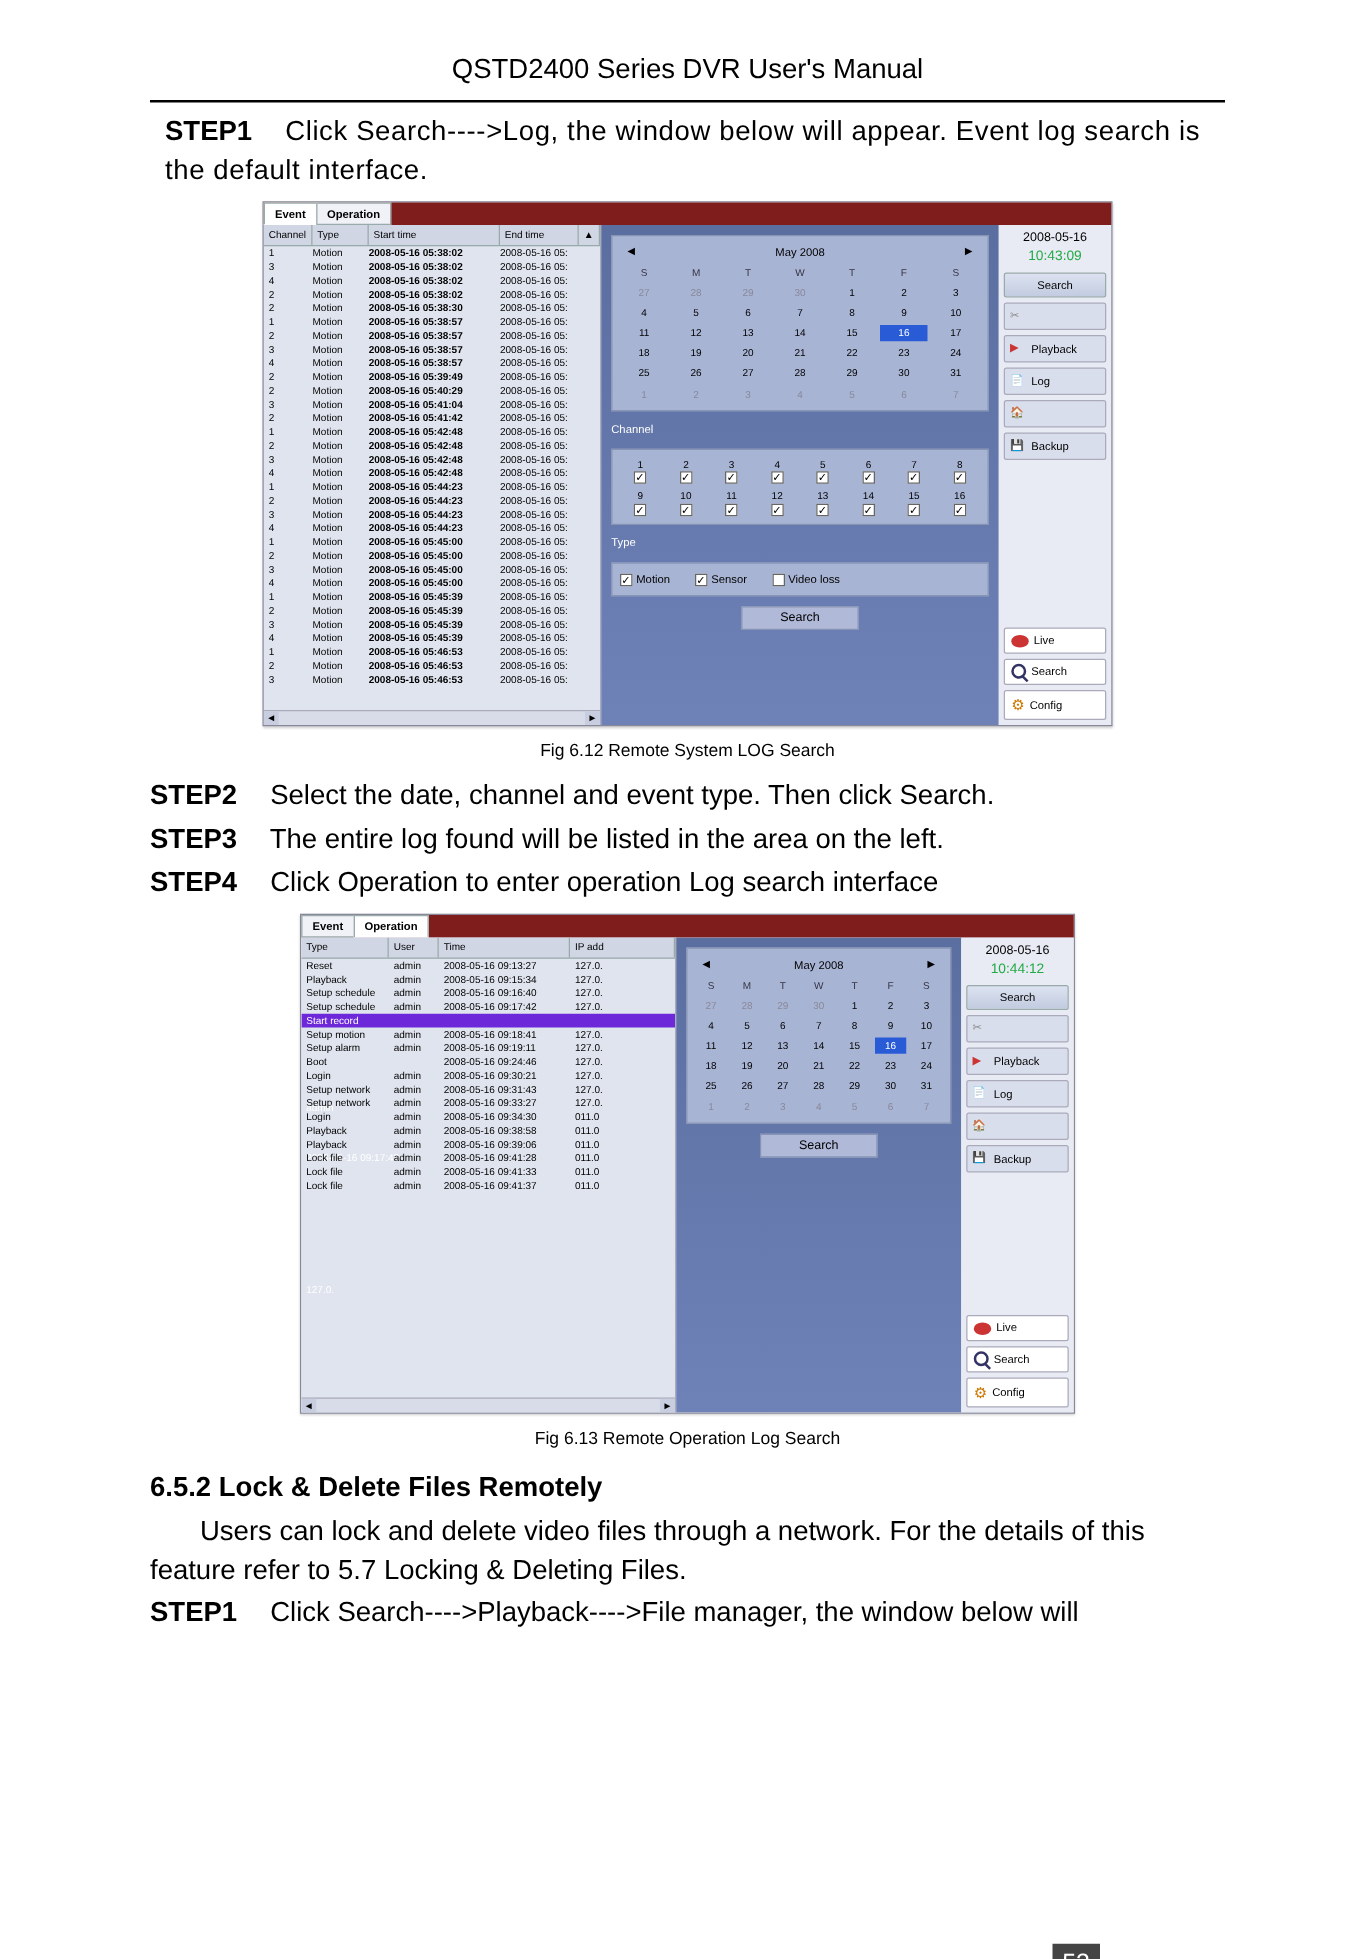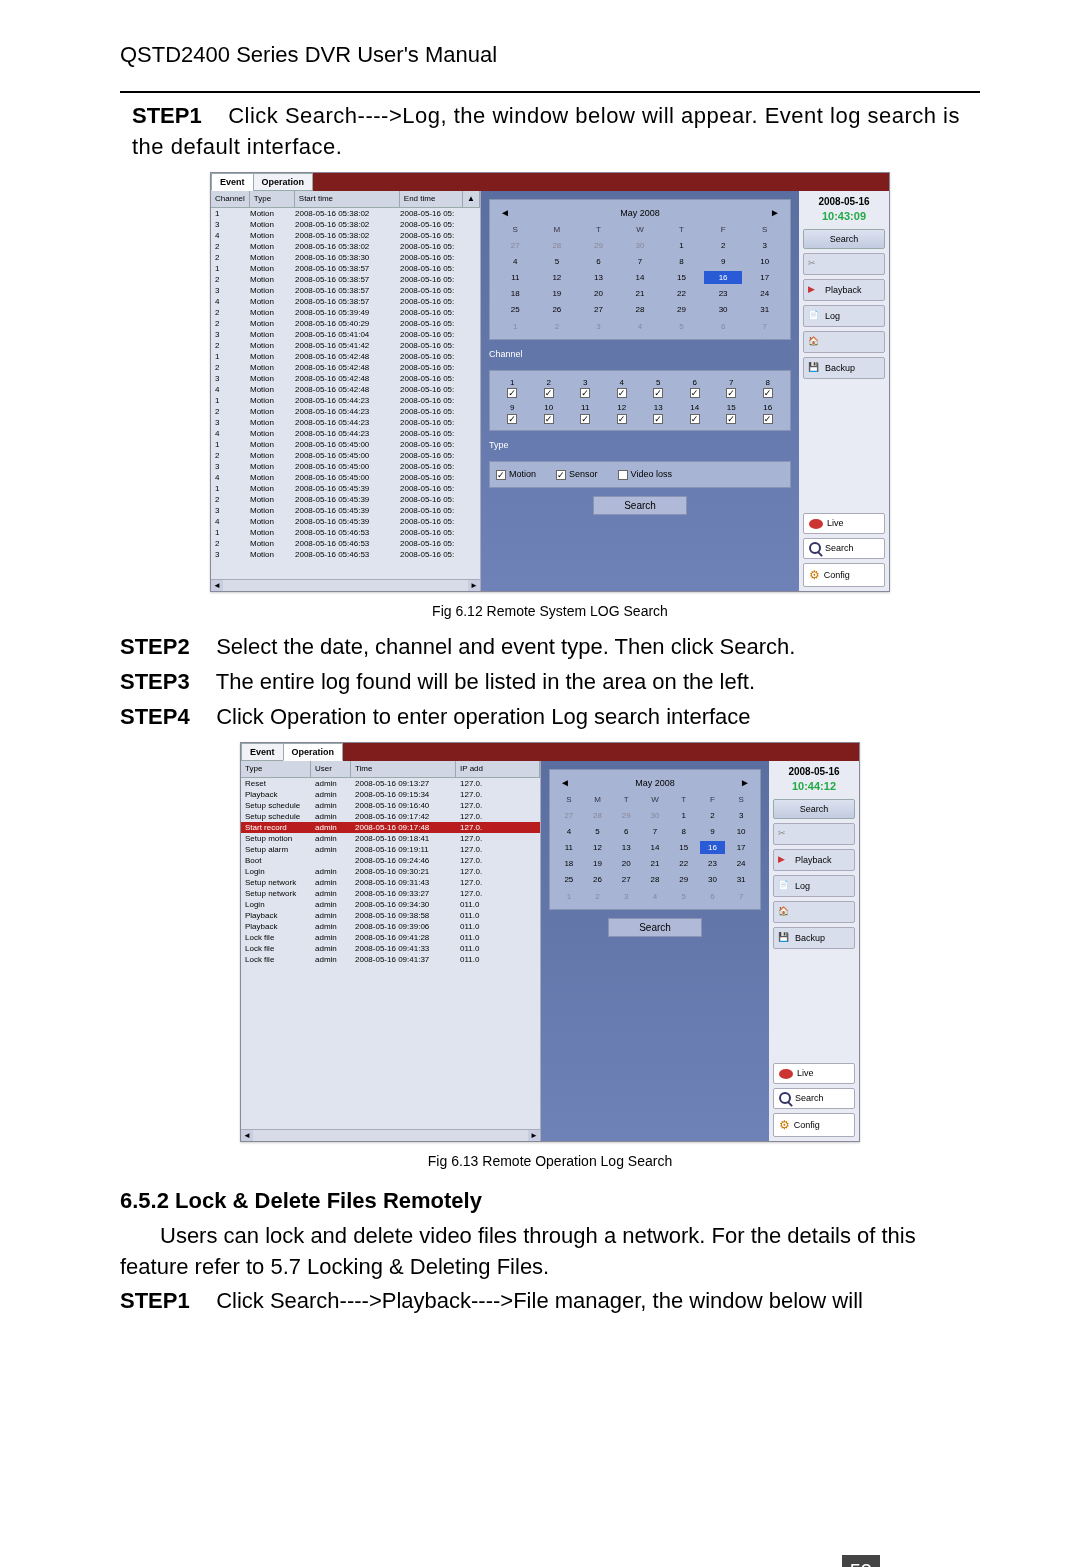--- a/index.html
+++ b/index.html
@@ -5,23 +5,23 @@
   * { box-sizing: border-box; margin: 0; padding: 0; }
   body {
     font-family: Arial, sans-serif;
     background: #fff;
     width: 1080px;
     padding: 40px 100px 30px 120px;
     font-size: 22px;
     line-height: 1.4;
   }
   .header-title {
-    text-align: left;
+    text-align: center;
     font-size: 22px;
-    margin-bottom: 20px;
+    margin-bottom: 9px;
   }
   hr.top-rule {
     border: none;
     border-top: 2px solid #000;
     margin-bottom: 8px;
   }
   .step-line { margin-bottom: 4px; }
   .step-label { font-weight: bold; display: inline-block; min-width: 90px; }
   .step-text { letter-spacing: 0.5px; }
   .indent-block { margin-left: 12px; }
@@ -62,27 +62,27 @@
     overflow: hidden;
   }
   .dvr-left.wide { flex: 0 0 300px; }
   .table-head { display: flex; background: #d0d6e4; border-bottom: 1px solid #9aa; font-size: 8px; }
   .th { padding: 2px 4px; border-right: 1px solid #9aa; flex: 0 0 auto; }
   .log-body { flex: 1; overflow: hidden; font-size: 8px; }
   .log-row { display: flex; padding: 0 0; height: 11px; }
   .log-row span { padding: 0 4px; overflow: hidden; white-space: nowrap; }
   .log-row .c1 { flex: 0 0 35px; }
   .log-row .c2 { flex: 0 0 45px; }
-  .log-row .c3 { flex: 0 0 105px; }
+  .log-row .c3 { flex: 0 0 105px; font-weight: bold; }
   .log-row .c4 { flex: 0 0 80px; }
   .op-row .d1 { flex: 0 0 70px; }
   .op-row .d2 { flex: 0 0 40px; }
   .op-row .d3 { flex: 0 0 105px; }
   .op-row .d4 { flex: 0 0 40px; }
-  .op-row.selected { background: #b91c1c; color: #fff; }
+  .op-row.selected { background: #6d28d9; color: #fff; flex-direction: column; }
   .hsb { height: 12px; background: #d8dce8; border-top: 1px solid #aab; display:flex; justify-content: space-between; }
   .hsb .arrow { width:12px; background:#c8cee0; text-align:center; font-size:8px; }
   
   .dvr-mid {
     flex: 1;
     background: #6074a8;
     background: linear-gradient(#5a6ea0, #6e82b8);
     padding: 8px;
     color: #fff;
     display: flex;
@@ -111,21 +111,21 @@
   }
   
   .dvr-right {
     flex: 0 0 90px;
     background: #e8ebf4;
     padding: 4px;
     display:flex;
     flex-direction:column;
     gap: 4px;
   }
-  .clock-box { text-align:center; font-weight:bold; color:#2a4; font-size:11px; }
+  .clock-box { text-align:center; font-weight:normal; color:#2a4; font-size:11px; }
   .clock-box .date { color:#000; font-size:10px; }
   .side-btn {
     background: linear-gradient(#dce2f0,#c2cbe0);
     border:1px solid #9aa; padding:3px 4px; font-size:9px;
     text-align:center; cursor:pointer; border-radius:2px;
   }
   .side-icon-btn { display:flex; align-items:center; gap:3px; padding:3px 4px; font-size:9px; cursor:pointer; background:#d8deec; border:1px solid #aab; border-radius:2px;}
   .side-icon-btn .ic { width:14px; height:14px; }
   .spacer { flex:1; }
   .bottom-side-btn { display:flex; align-items:center; gap:4px; background:#ffffff; border:1px solid #aab; padding:3px 5px; font-size:9px; border-radius:2px; cursor:pointer; }

